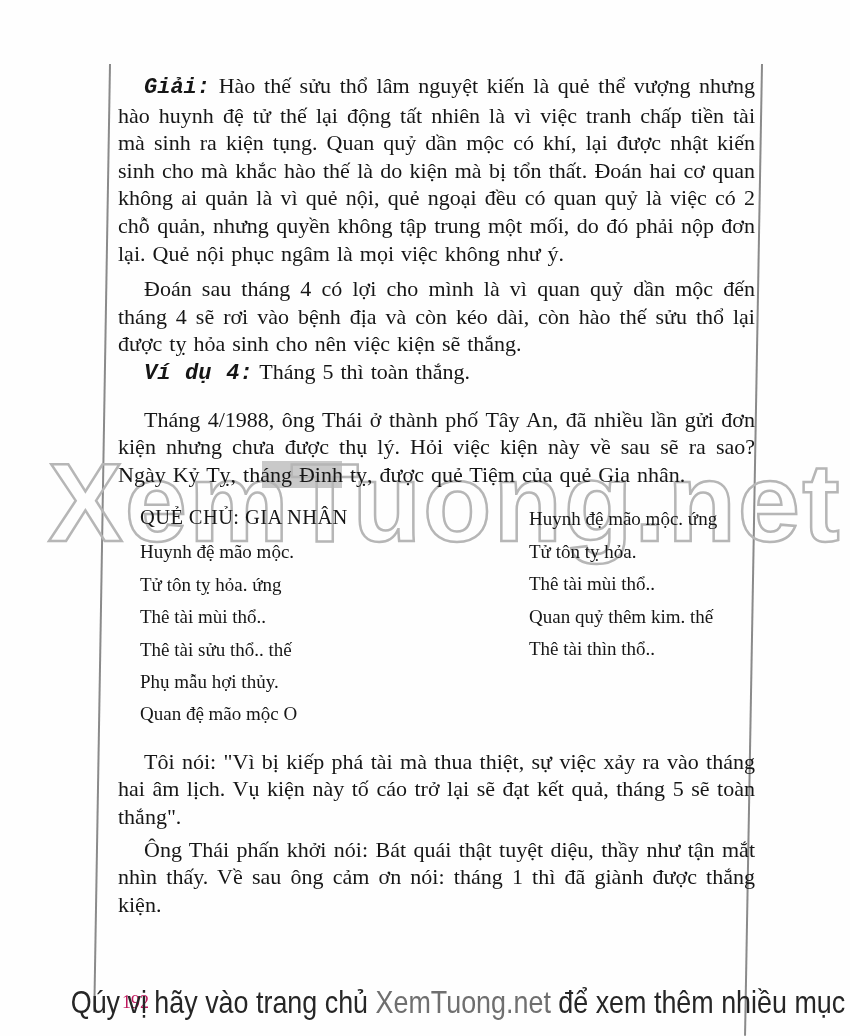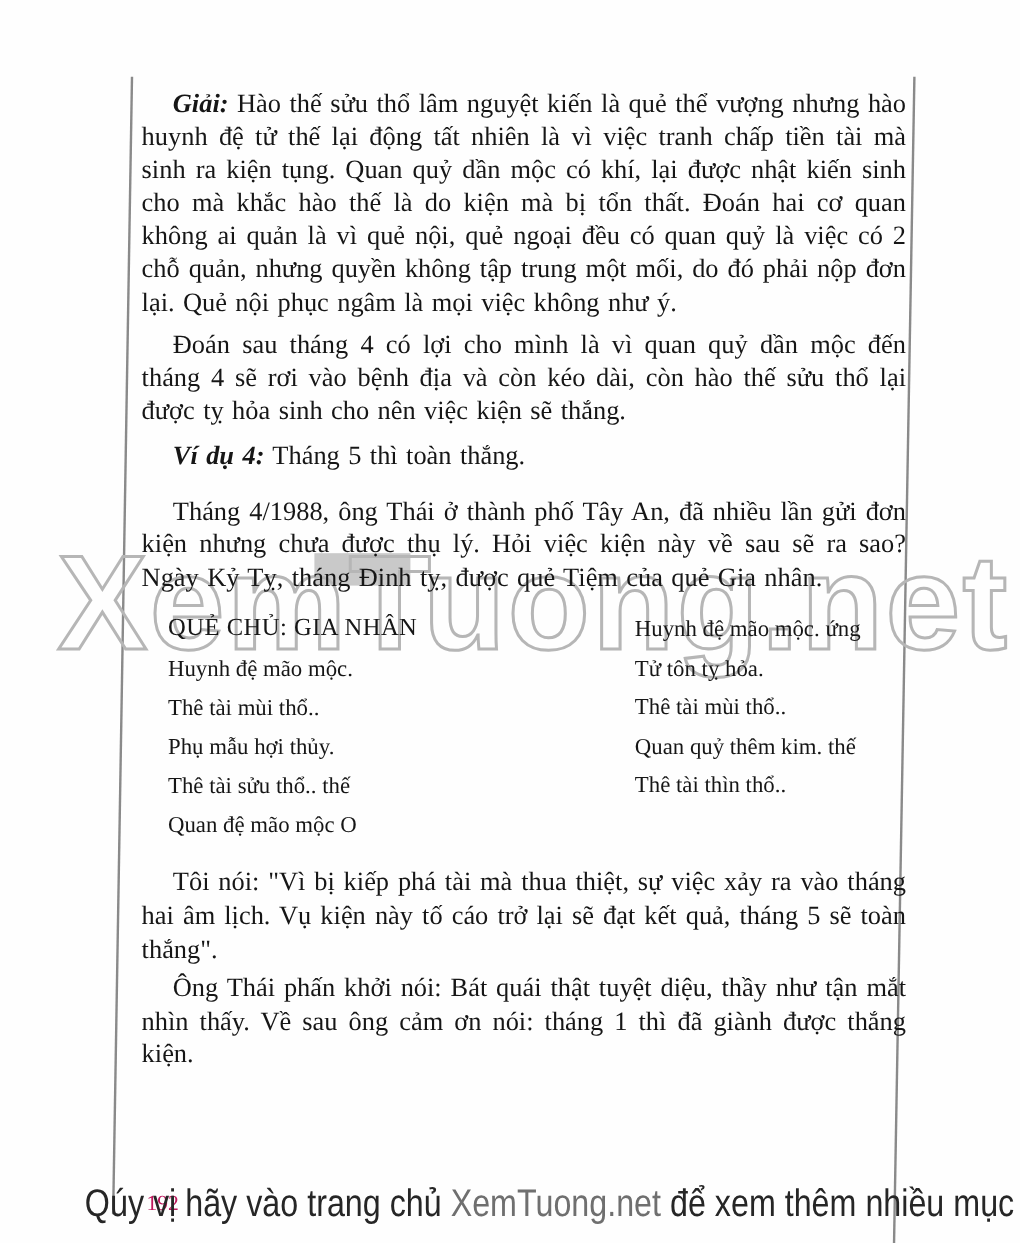--- a/index.html
+++ b/index.html
@@ -57,24 +57,24 @@
     z-index: 2;
     color: #161616;
     font-size: 22px;
     line-height: 27.6px;
   }
   .para {
     text-align: justify;
     text-indent: 26px;
     word-spacing: 1.5px;
   }
-  .lead { font-weight: bold; font-style: italic; }
+  .lead { font-weight: bold; font-style: italic; font-family: Liberation Mono, monospace; }
   #p-giai    { margin-top: 72px; }
   #p-doan    { margin-top: 8px; }
-  #p-vidu    { margin-top: 10px; text-align: left; }
+  #p-vidu    { text-align: left; }
   #p-thang   { margin-top: 18px; }
   #p-toinoi  { margin-top: 17px; }
   #p-ongthai { margin-top: 5px; }
 
   
   .hex-table {
     display: flex;
     margin-top: 15px;
     padding-left: 22px;
     gap: 32px;
@@ -138,23 +138,24 @@
     <p class="para" id="p-doan"><span>Đoán sau tháng 4 có lợi cho mình là vì quan quỷ dần mộc đến tháng 4 sẽ rơi vào bệnh địa và còn kéo dài, còn hào thế sửu thổ lại được tỵ hỏa sinh cho nên việc kiện sẽ thắng.</span></p>
 
     <p class="para" id="p-vidu"><span class="lead">Ví dụ 4:</span><span> Tháng 5 thì toàn thắng.</span></p>
 
     <p class="para" id="p-thang"><span>Tháng 4/1988, ông Thái ở thành phố Tây An, đã nhiều lần gửi đơn kiện nhưng chưa được thụ lý. Hỏi việc kiện này về sau sẽ ra sao? Ngày Kỷ Tỵ, tháng Đinh tỵ, được quẻ Tiệm của quẻ Gia nhân.</span></p>
 
     <div class="hex-table">
       <div class="hex-col-left">
         <div class="col-header">QUẺ CHỦ: GIA NHÂN</div>
         <div class="hex-row">Huynh đệ mão mộc.</div>
+        <div class="hex-row">Tử tôn tỵ hỏa. ứng</div>
         <div class="hex-row">Thê tài mùi thổ..</div>
+        <div class="hex-row">Thê tài sửu thổ.. thế</div>
         <div class="hex-row">Phụ mẫu hợi thủy.</div>
-        <div class="hex-row">Thê tài sửu thổ.. thế</div>
         <div class="hex-row">Quan đệ mão mộc O</div>
       </div>
       <div class="hex-col-right">
         <div class="hex-row">Huynh đệ mão mộc. ứng</div>
         <div class="hex-row">Tử tôn tỵ hỏa.</div>
         <div class="hex-row">Thê tài mùi thổ..</div>
         <div class="hex-row">Quan quỷ thêm kim. thế</div>
         <div class="hex-row">Thê tài thìn thổ..</div>
       </div>
     </div>

